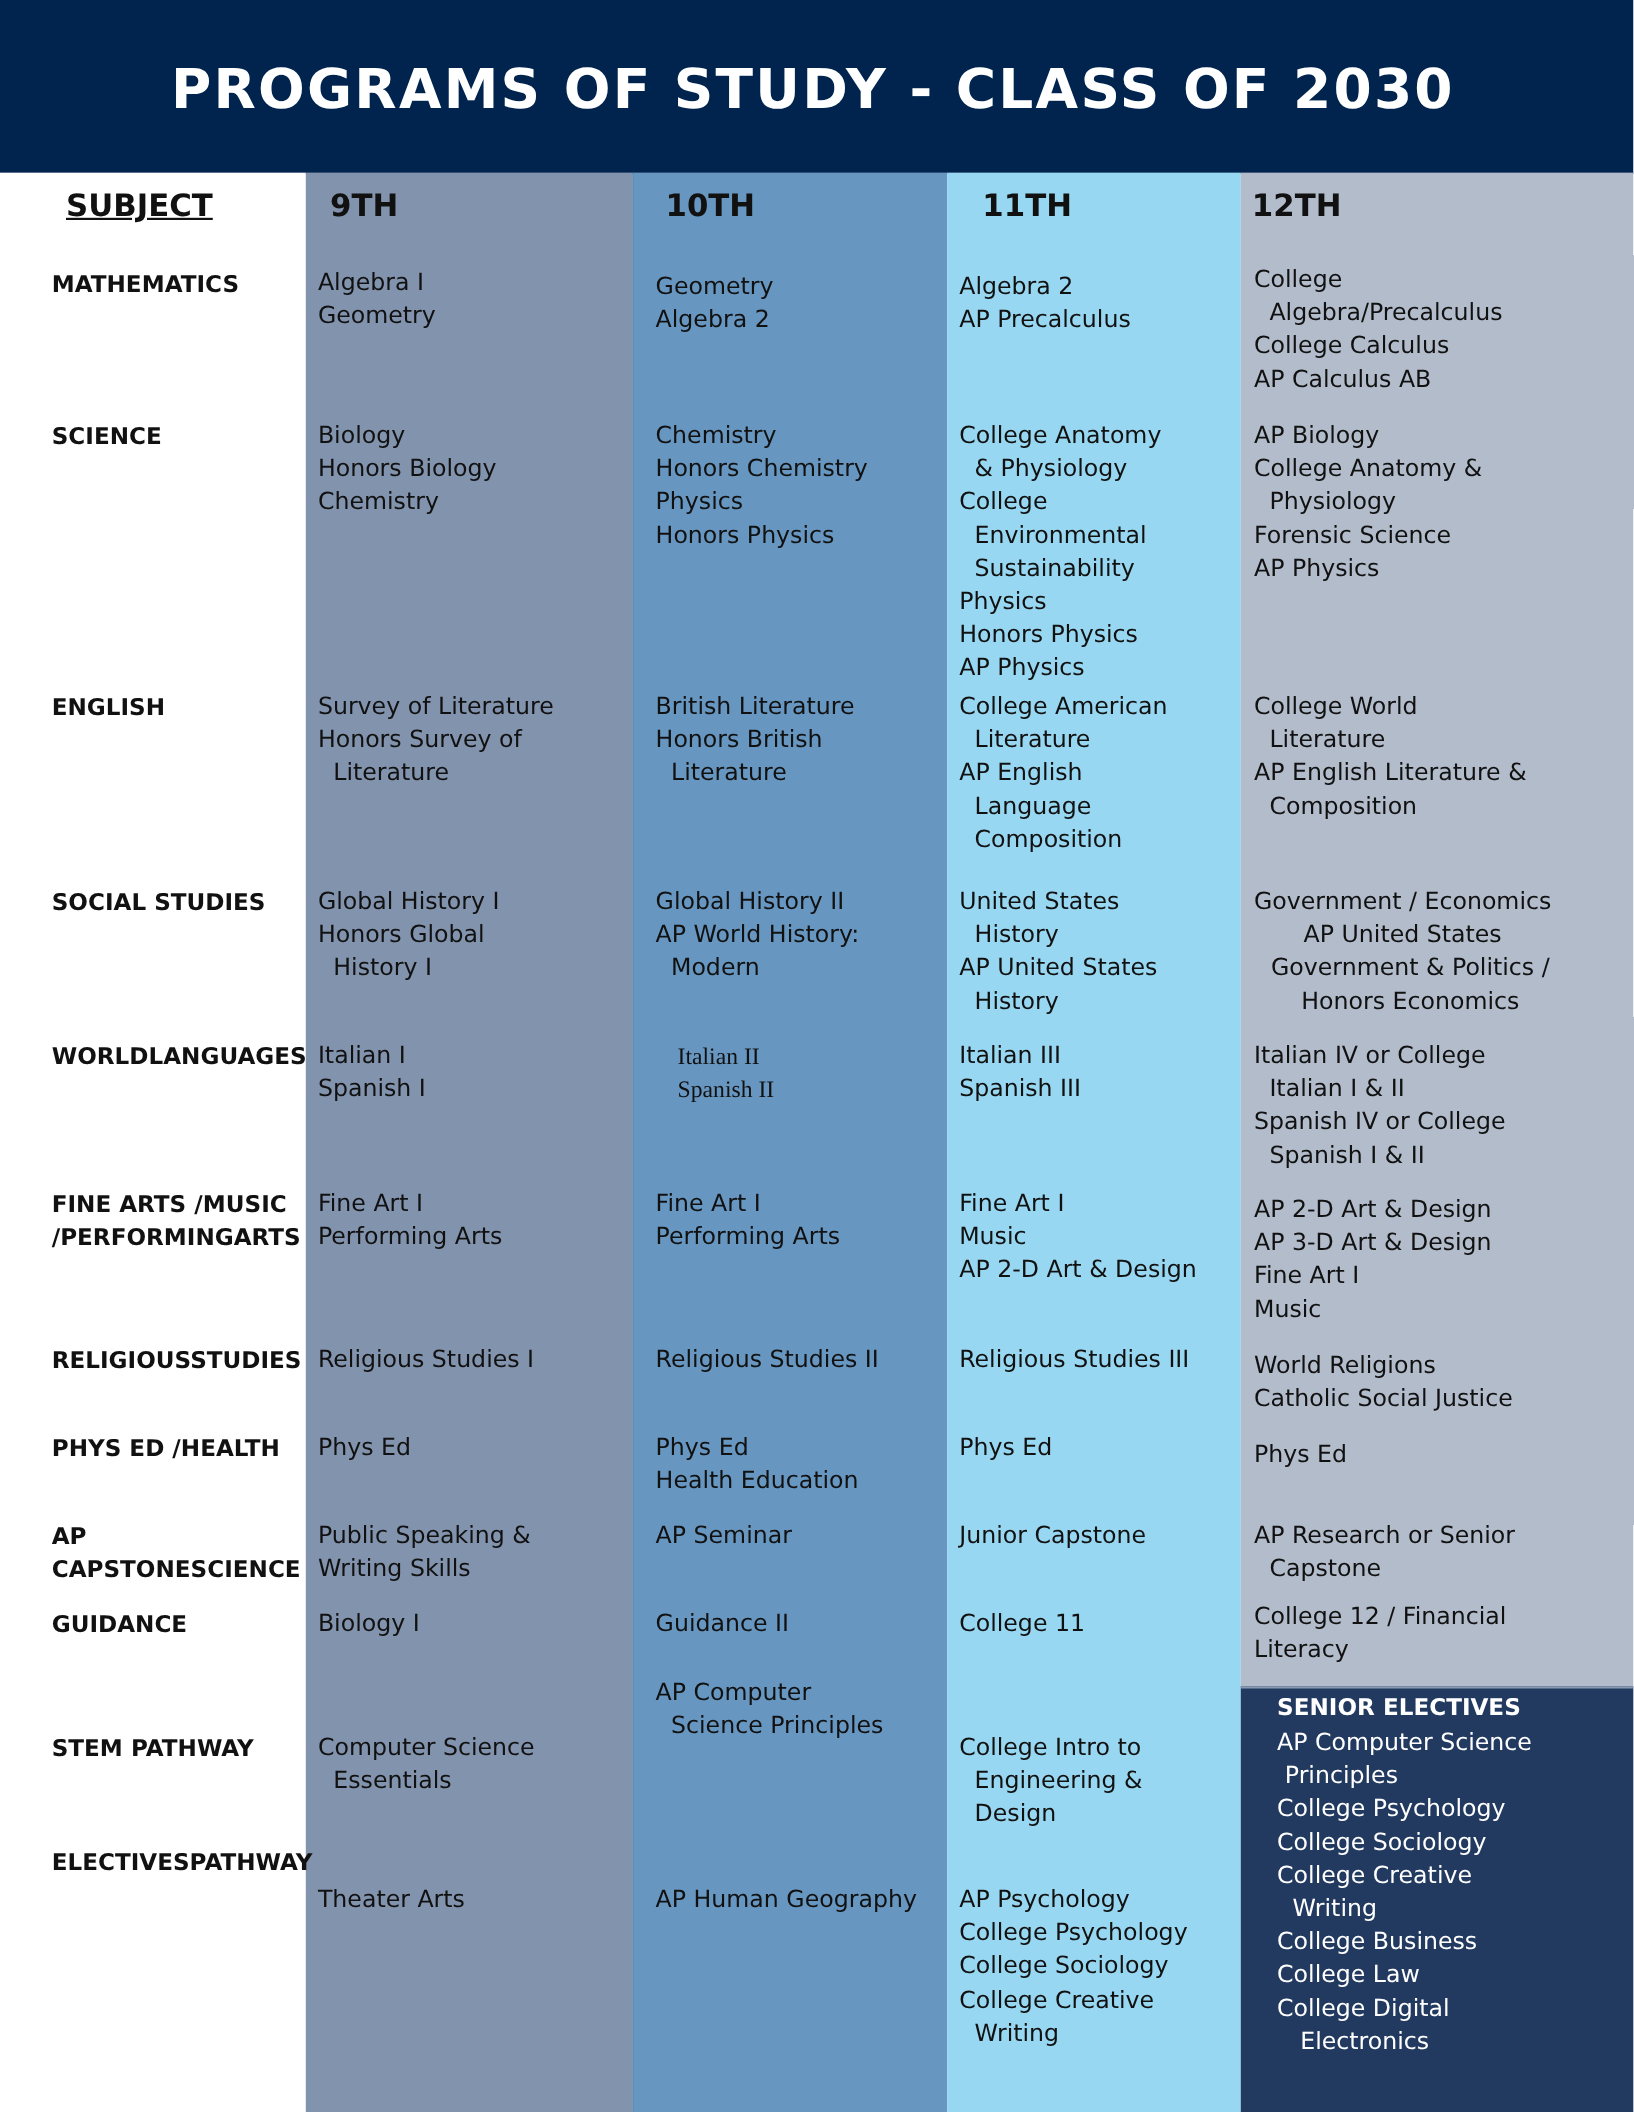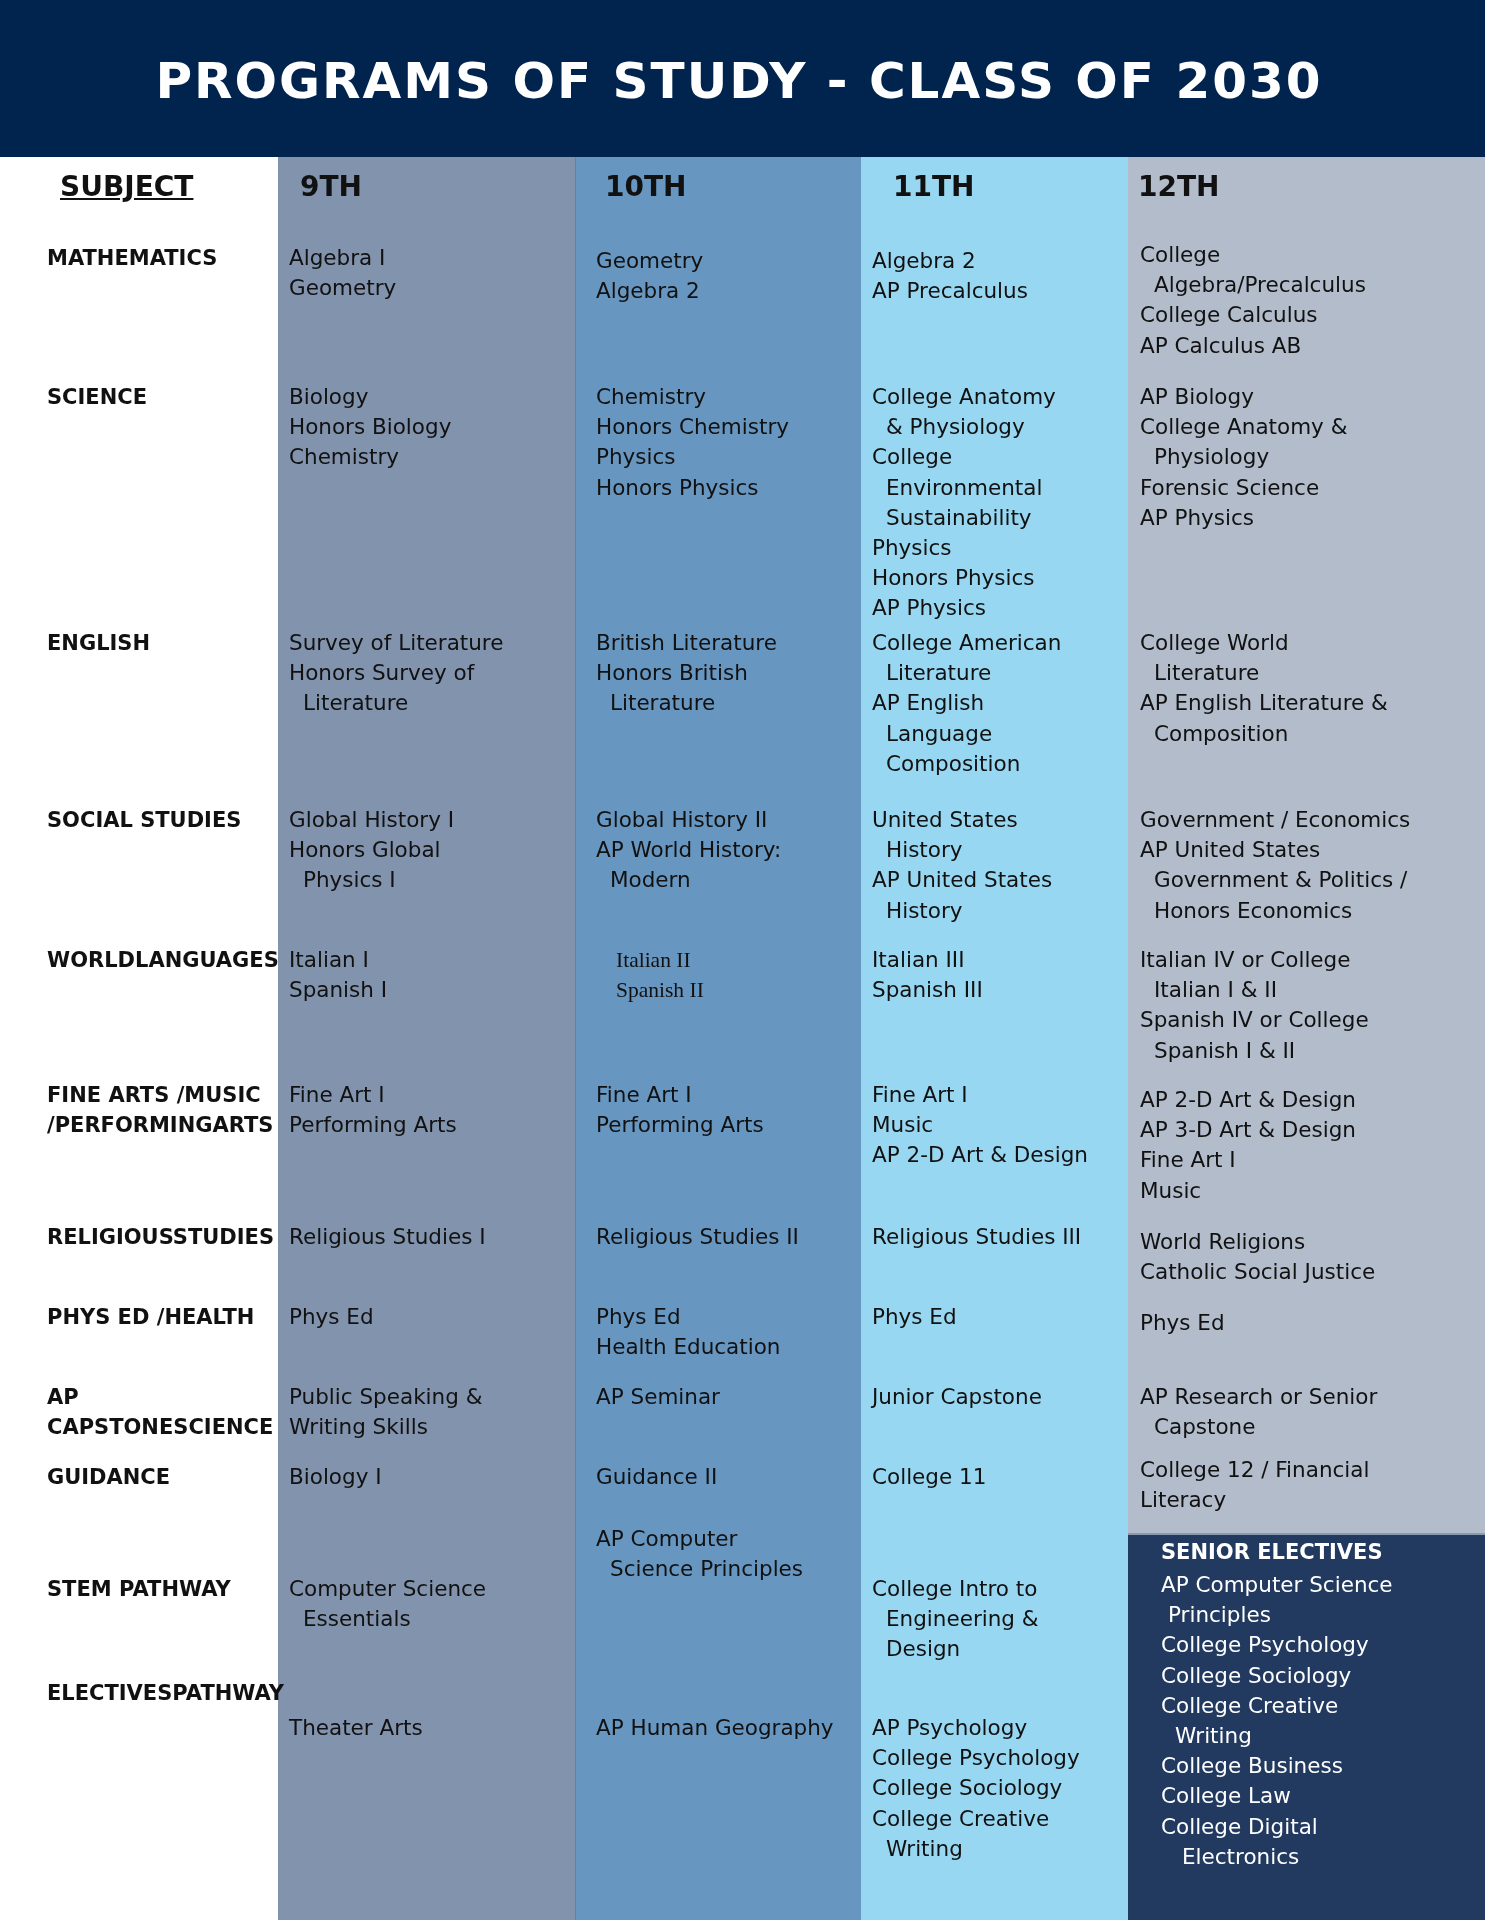--- a/index.html
+++ b/index.html
@@ -115,34 +115,34 @@
     <div class="cell" style="left: 1140px; top: 628px;">
       <span class="ln">College World</span>
       <span class="ln" style="padding-left: 14px;">Literature</span>
       <span class="ln">AP English Literature &amp;</span>
       <span class="ln" style="padding-left: 14px;">Composition</span>
     </div>
     <div class="subj" style="top: 805px;"><span class="ln">SOCIAL STUDIES</span></div>
     <div class="cell" style="left: 289px; top: 805px;">
       <span class="ln">Global History I</span>
       <span class="ln">Honors Global</span>
-      <span class="ln" style="padding-left: 14px;">Physics I</span>
+      <span class="ln" style="padding-left: 14px;">History I</span>
     </div>
     <div class="cell" style="left: 596px; top: 805px;">
       <span class="ln">Global History II</span>
       <span class="ln">AP World History:</span>
       <span class="ln" style="padding-left: 14px;">Modern</span>
     </div>
     <div class="cell" style="left: 872px; top: 805px;">
       <span class="ln">United States</span>
       <span class="ln" style="padding-left: 14px;">History</span>
       <span class="ln">AP United States</span>
       <span class="ln" style="padding-left: 14px;">History</span>
     </div>
-    <div class="cell" style="left: 1140px; top: 805px;">
+    <div class="cell" style="left: 1140px; top: 805px; text-align: center;">
       <span class="ln">Government / Economics</span>
       <span class="ln">AP United States</span>
       <span class="ln" style="padding-left: 14px;">Government &amp; Politics /</span>
       <span class="ln" style="padding-left: 14px;">Honors Economics</span>
     </div>
     <div class="subj" style="top: 945px;"><span class="ln">WORLD</span><span class="ln">LANGUAGES</span></div>
     <div class="cell" style="left: 289px; top: 945px;">
       <span class="ln">Italian I</span>
       <span class="ln">Spanish I</span>
     </div>

